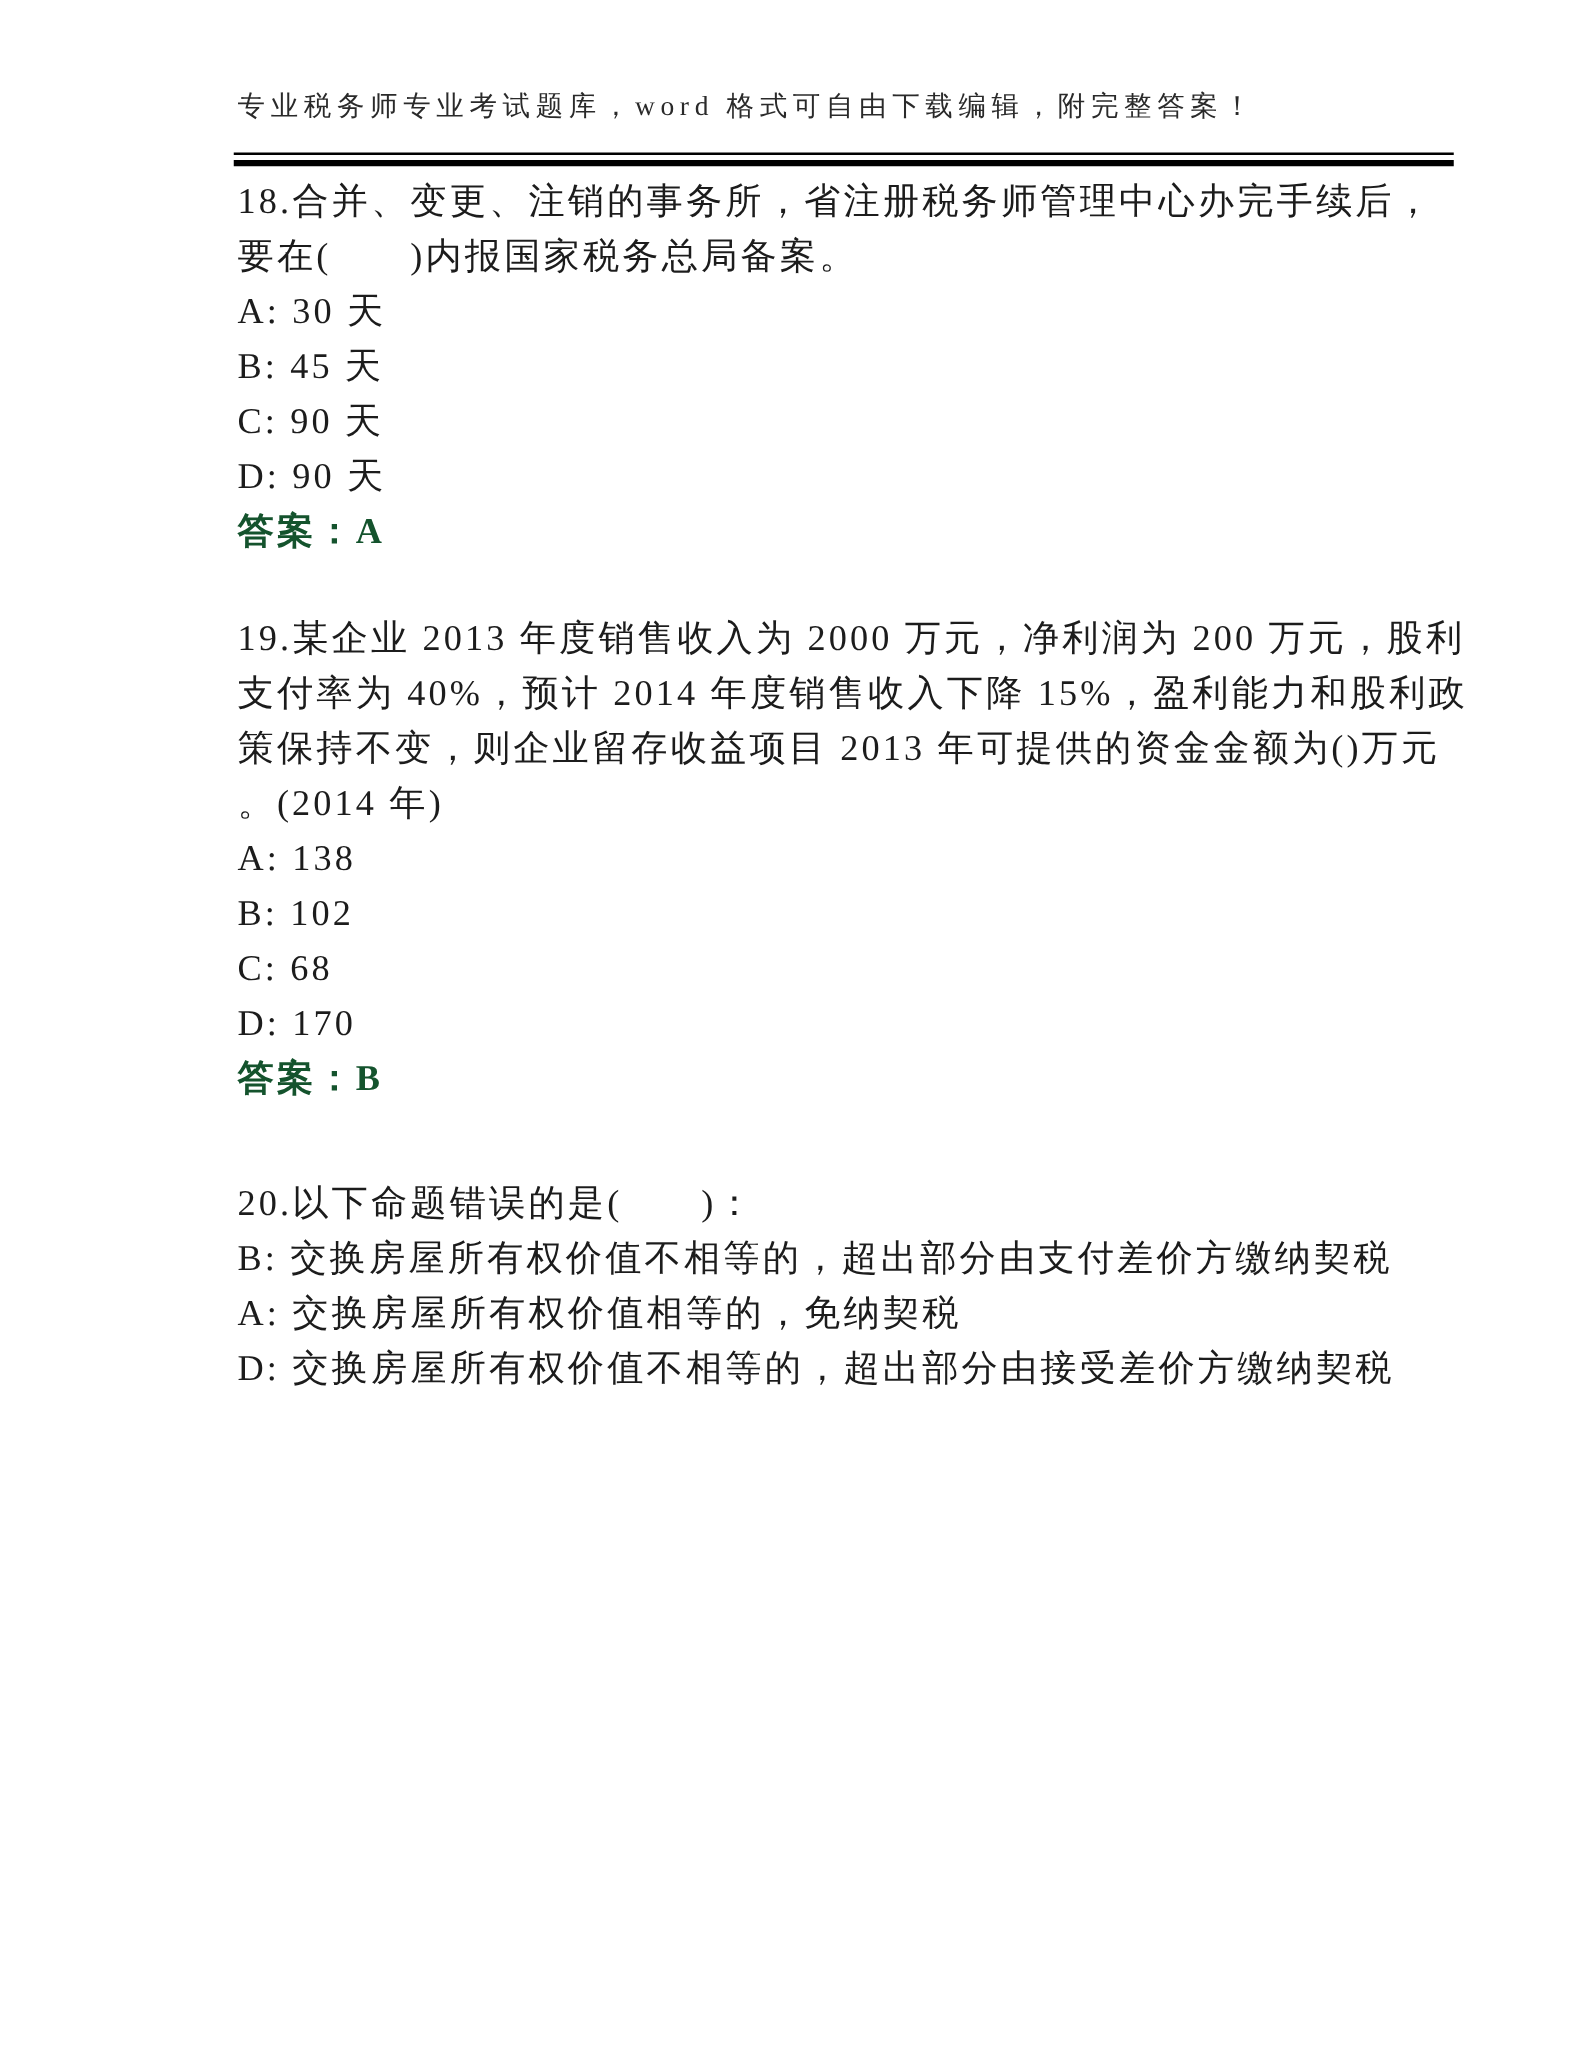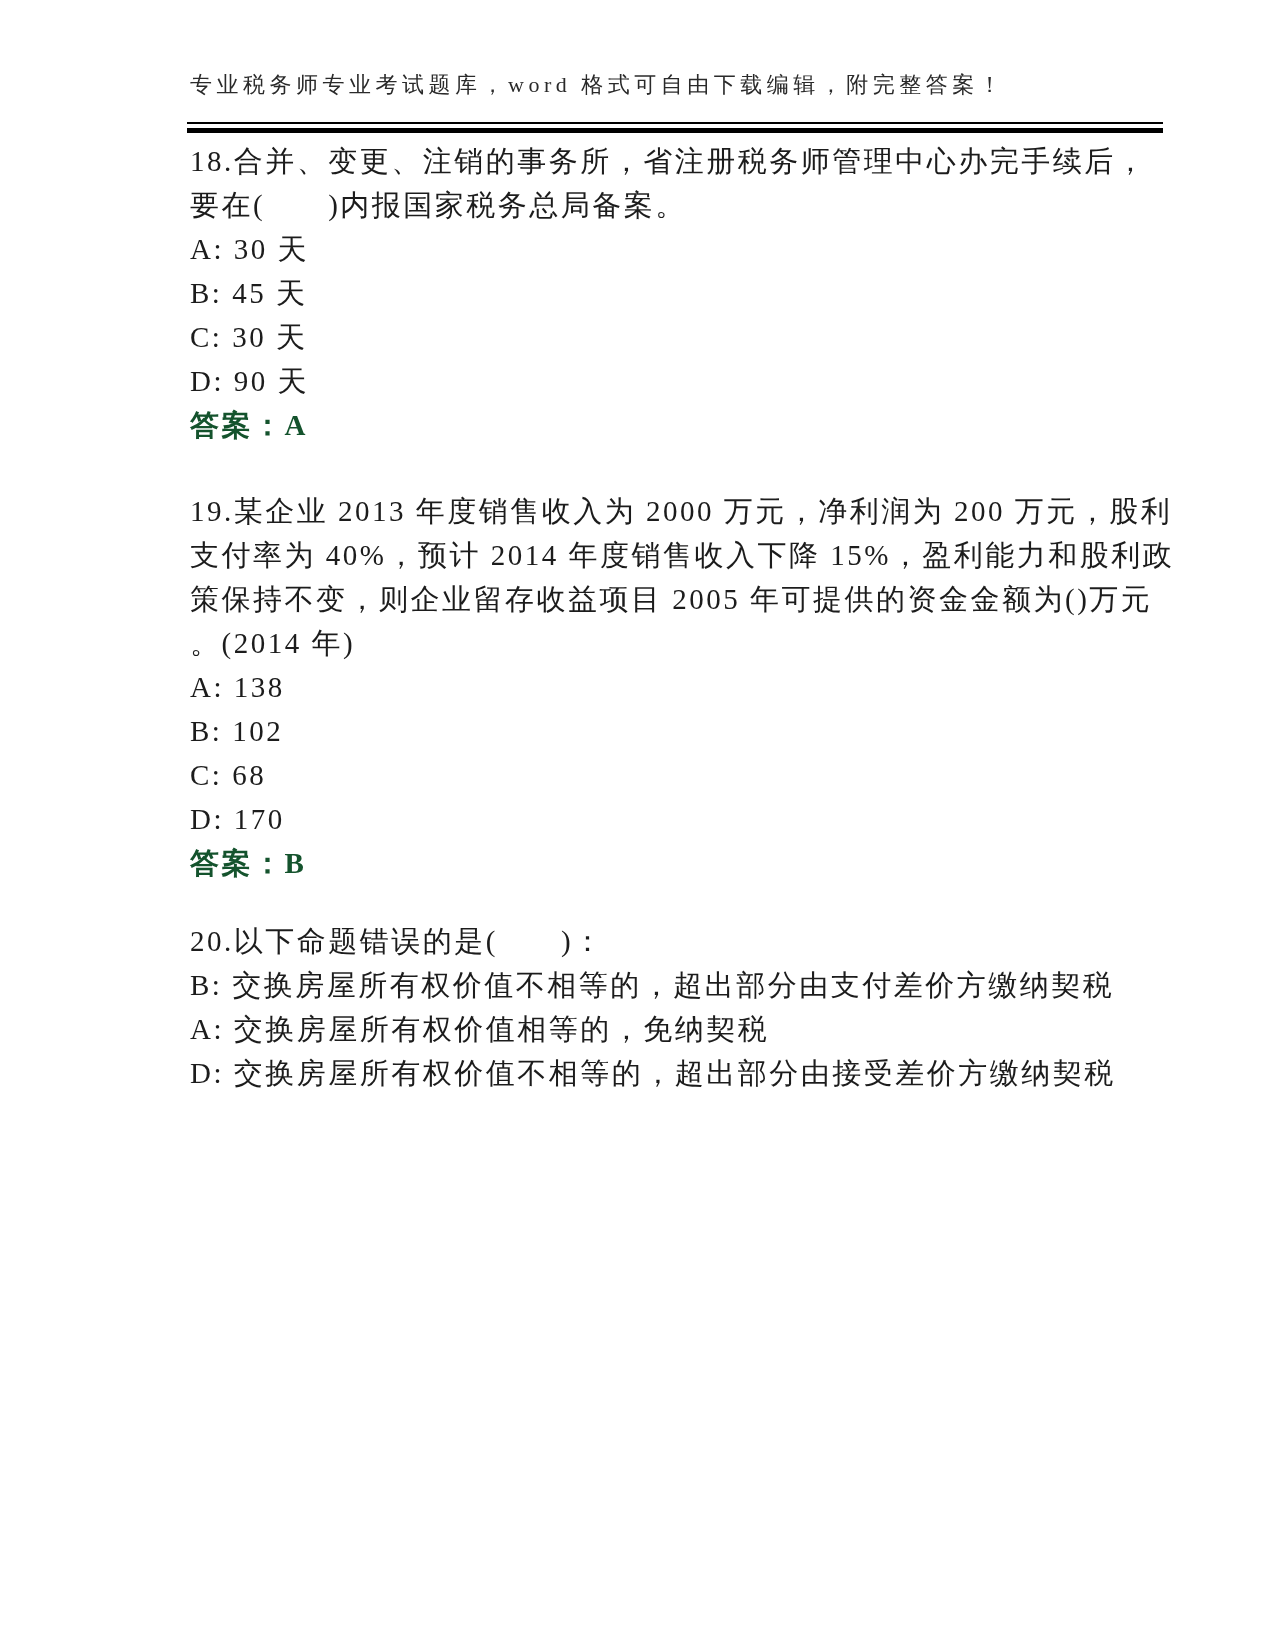--- a/index.html
+++ b/index.html
@@ -31,21 +31,21 @@
     width: 920px;
   }
   .content p {
     margin: 0;
     font-size: 29px;
     line-height: 44px;
     letter-spacing: 2.5px;
     white-space: nowrap;
   }
   .question { margin-top: 0; }
-  .question + .question { margin-top: 34px; }
+  .question + .question { margin-top: 56px; }
   .question.q19 { margin-top: 42px; }
   .option { }
   .answer { font-weight: bold; color: #14532d; }
 </style>
 </head>
 <body>
 
 <div class="page">
 
   <div class="header">
@@ -53,29 +53,29 @@
     <div class="header-rule"></div>
   </div>
 
   <div class="content">
 
     <div class="question q18">
       <p>18.合并、变更、注销的事务所，省注册税务师管理中心办完手续后，</p>
       <p>要在(　　)内报国家税务总局备案。</p>
       <p class="option">A: 30 天</p>
       <p class="option">B: 45 天</p>
-      <p class="option">C: 30 天</p>
+      <p class="option">C: 90 天</p>
       <p class="option">D: 90 天</p>
       <p class="answer">答案：A</p>
     </div>
 
     <div class="question q19">
       <p>19.某企业 2013 年度销售收入为 2000 万元，净利润为 200 万元，股利</p>
       <p>支付率为 40%，预计 2014 年度销售收入下降 15%，盈利能力和股利政</p>
-      <p>策保持不变，则企业留存收益项目 2005 年可提供的资金金额为()万元</p>
+      <p>策保持不变，则企业留存收益项目 2013 年可提供的资金金额为()万元</p>
       <p>。(2014 年)</p>
       <p class="option">A: 138</p>
       <p class="option">B: 102</p>
       <p class="option">C: 68</p>
       <p class="option">D: 170</p>
       <p class="answer">答案：B</p>
     </div>
 
     <div class="question q20">
       <p>20.以下命题错误的是(　　)：</p>

